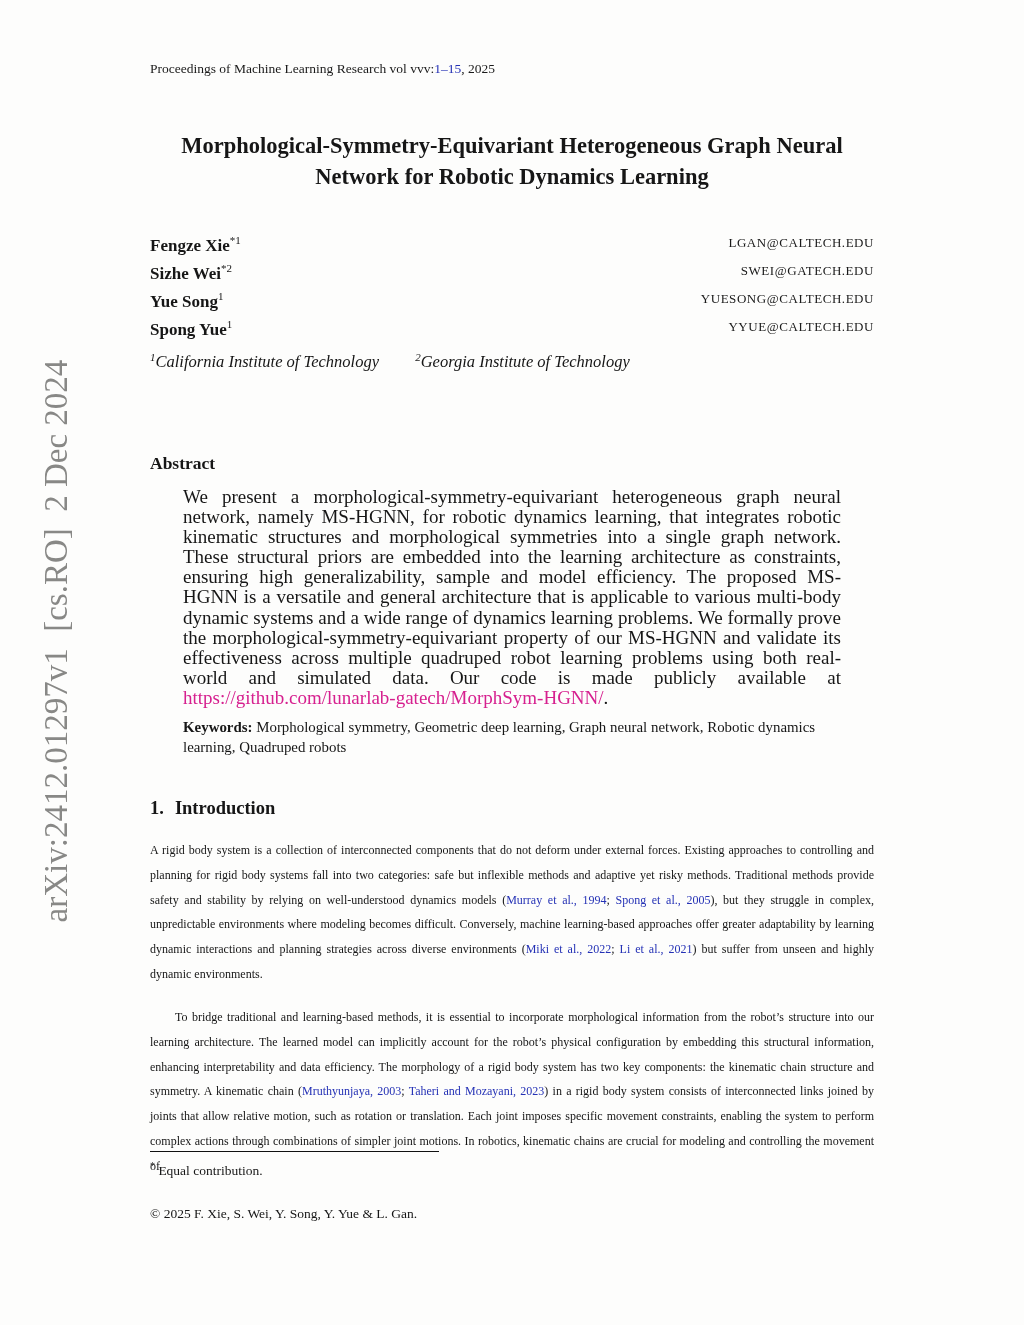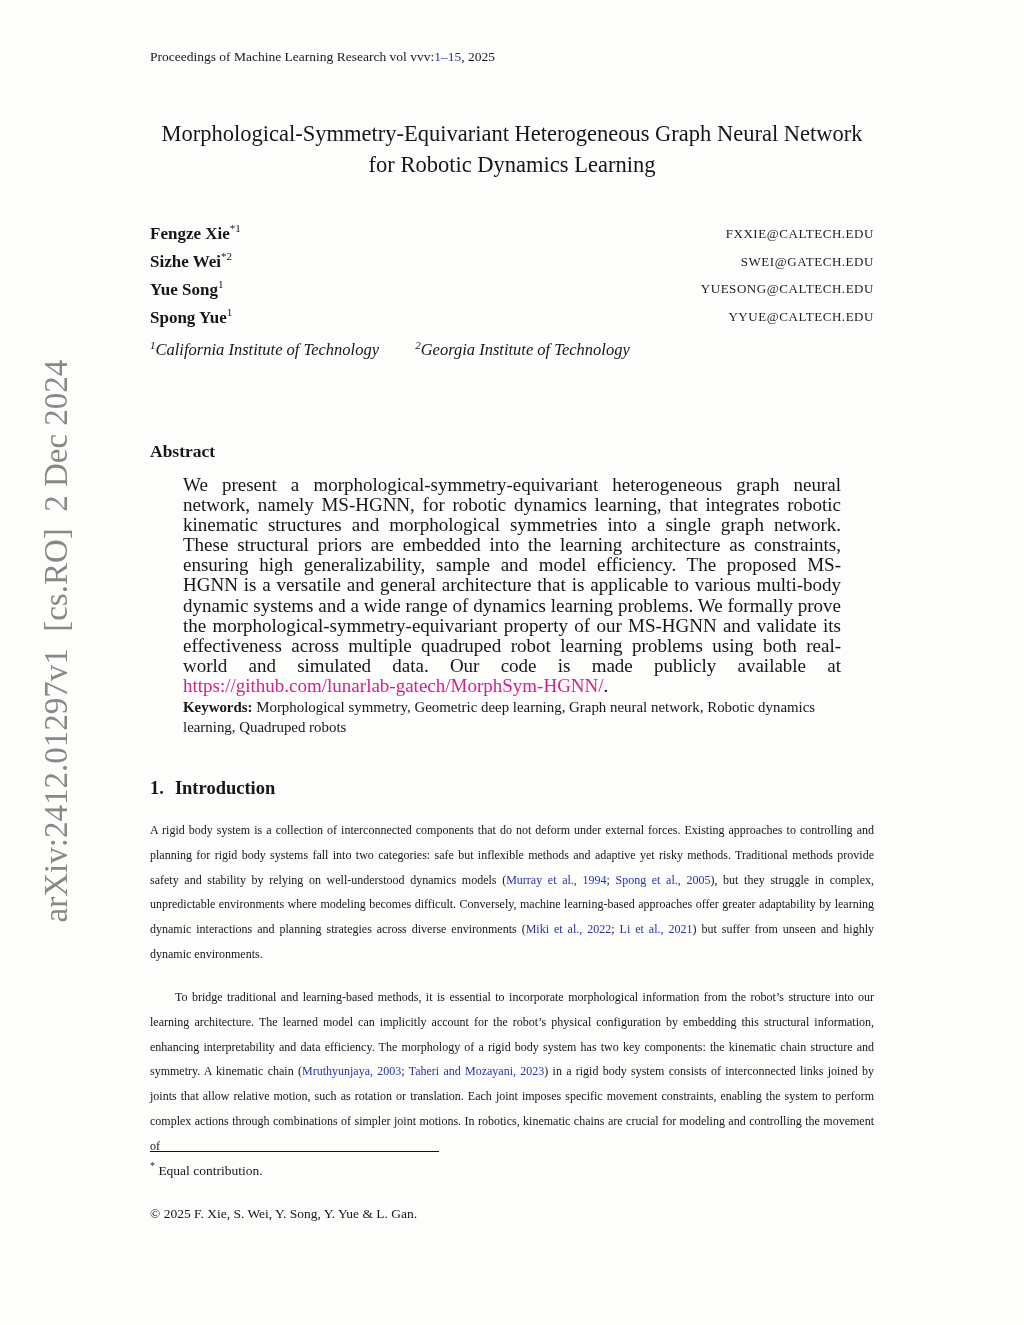--- a/index.html
+++ b/index.html
@@ -17,38 +17,38 @@
     color: #161616;
     overflow: hidden;
   }
   .content {
     position: absolute;
     left: 150px;
     top: 0;
     width: 724px;
   }
   .running-head {
-    margin-top: 48px;
+    margin-top: 60px;
     font-size: 13.5px;
     line-height: 17px;
     color: #1a1a1a;
   }
   .link-blue { color: var(--cite); text-decoration: none; cursor: pointer; }
   .title {
     margin: 53px 0 0 0;
     font-size: 22.5px;
     line-height: 31px;
-    font-weight: normal;
+    font-weight: bold;
     text-align: center;
   }
   .authors { margin-top: 37px; }
   .author-row {
     display: flex;
     justify-content: space-between;
-    align-items: flex-end;
+    align-items: center;
     line-height: 23.2px;
   }
   .author-name { font-size: 17px; font-weight: bold; }
   .author-name sup { font-size: 11px; font-weight: normal; }
   .author-email {
     font-size: 13px;
     letter-spacing: 0.55px;
     color: #1a1a1a;
     cursor: pointer;
   }
@@ -66,21 +66,21 @@
     font-size: 17.5px;
     font-weight: bold;
   }
   .abstract-body {
     margin: 13px 33px 0 33px;
     font-size: 19px;
     line-height: 20.1px;
     text-align: justify;
   }
   .abstract-keywords {
-    margin: 1px 33px 0 33px;
+    margin: 9px 33px 0 33px;
     font-size: 14.9px;
     line-height: 20.1px;
     text-align: left;
   }
   .section-heading {
     margin: 41px 0 0 0;
     font-size: 18.5px;
     font-weight: bold;
   }
   .sec-num { margin-right: 11px; }
@@ -135,21 +135,21 @@
 
     <div class="running-head">
       <span>Proceedings of Machine Learning Research vol vvv:</span><span class="link-blue">1–15</span><span>, 2025</span>
     </div>
 
     <h1 class="title">Morphological-Symmetry-Equivariant Heterogeneous Graph Neural Network for Robotic Dynamics Learning</h1>
 
     <div class="authors">
       <div class="author-row">
         <span class="author-name"><span>Fengze Xie</span><sup>*1</sup></span>
-        <span class="author-email">FXXIE@CALTECH.EDU</span>
+        <span class="author-email">LGAN@CALTECH.EDU</span>
       </div>
       <div class="author-row">
         <span class="author-name"><span>Sizhe Wei</span><sup>*2</sup></span>
         <span class="author-email">SWEI@GATECH.EDU</span>
       </div>
       <div class="author-row">
         <span class="author-name"><span>Yue Song</span><sup>1</sup></span>
         <span class="author-email">YUESONG@CALTECH.EDU</span>
       </div>
       <div class="author-row">

